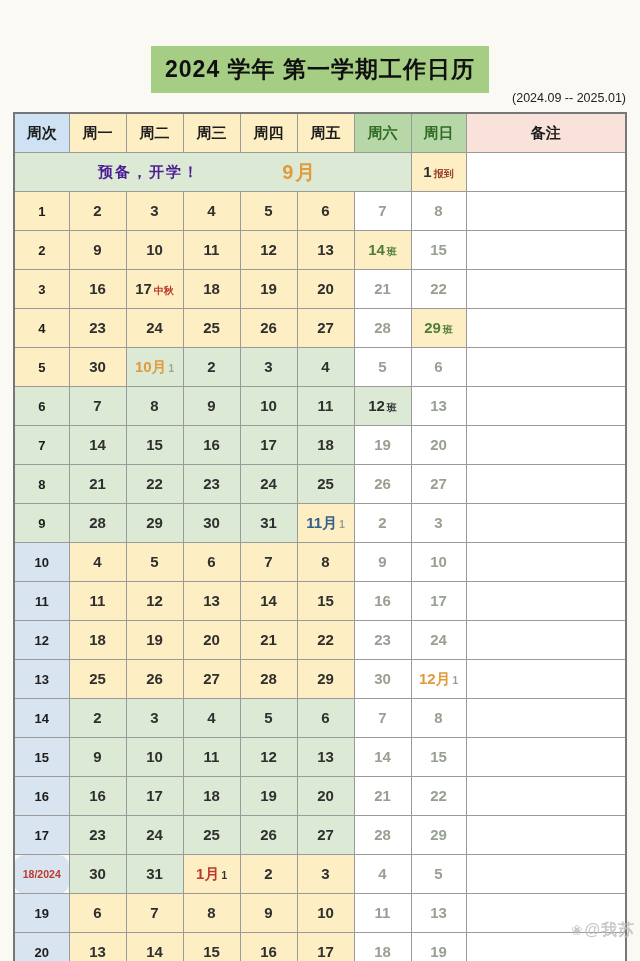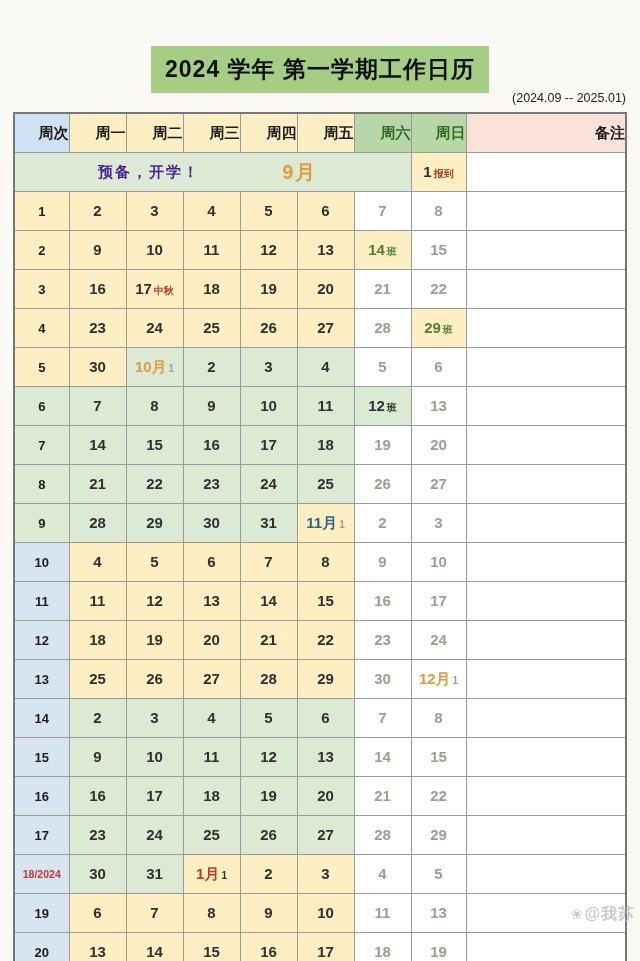--- a/index.html
+++ b/index.html
@@ -21,45 +21,45 @@
   .daterange{position:absolute;right:14px;top:91px;font-size:12.5px;font-weight:400;color:#222;}
   table{
     position:absolute;left:13px;top:112px;width:614px;
     border-collapse:collapse;table-layout:fixed;
     border:2px solid #777;
   }
   th,td{
     border:1px solid #9a9a9a;height:38px;padding:0;margin:0;
     text-align:center;vertical-align:middle;overflow:hidden;white-space:nowrap;
   }
-  th{font-size:15px;font-weight:bold;color:#1c1c1c;text-align:right;}
+  th{font-size:15px;font-weight:bold;color:#1c1c1c;}
   .bg-y{background:var(--cell_yellow);} .bg-g{background:var(--cell_green);margin-top:19px;}
   .bg-w{background:#ffffff;} .bg-b{background:var(--cell_blue);}
   .bg-hblue{background:var(--header_blue);} .bg-hgreen{background:var(--header_green);}
   .bg-peach{background:var(--header_peach);}
   .c-dark{color:#2f2f2f;} .c-gray{color:var(--weekend_gray);}
   .c-green{color:#4f7d3a;} .c-dgreen{color:#2f6b24;}
   .c-orange{color:var(--month_orange);} .c-blue{color:var(--month_blue);}
   .c-red{color:var(--holiday_red);} .c-dred{color:#96402f;text-align:center;}
   .c-graygreen{color:#9aa58f;}
   .d{font-size:15px;font-weight:bold;}
   .n{font-size:10px;font-weight:bold;margin-left:2px;}
   .wcell{font-size:13px;font-weight:bold;color:#1c1c1c;}
-  .wred{color:var(--holiday_red);font-size:10.5px;letter-spacing:0;}
+  .wred{color:var(--holiday_red);font-size:10.5px;letter-spacing:0;border-radius:11px;}
   .sep{position:relative;background:var(--cell_green);}
   .sep-label{
     position:absolute;left:21%;top:50%;transform:translateY(-50%);
     font-size:15px;font-weight:bold;color:#4c1d95;letter-spacing:2px;
   }
   .sep-month{
     position:absolute;left:72%;top:50%;transform:translate(-50%,-50%);
     font-size:20px;font-weight:bold;color:var(--month_orange);letter-spacing:2px;text-align:right;
   }
   .watermark{
-    position:absolute;right:5px;bottom:36px;font-size:16px;font-weight:bold;
+    position:absolute;right:5px;bottom:20px;font-size:16px;font-weight:bold;
     color:#bcbcbc;opacity:.8;letter-spacing:1px;
   }
   .watermark .wm-icon{font-size:14px;margin-right:1px;}
 </style>
 </head>
 <body>
 
 <div class="title-wrap">
   <span class="title">2024 学年 第一学期工作日历</span>
 </div>

